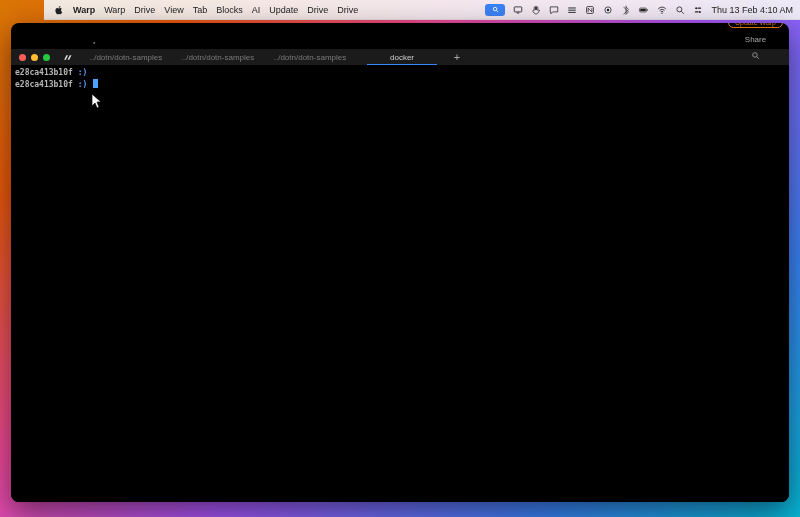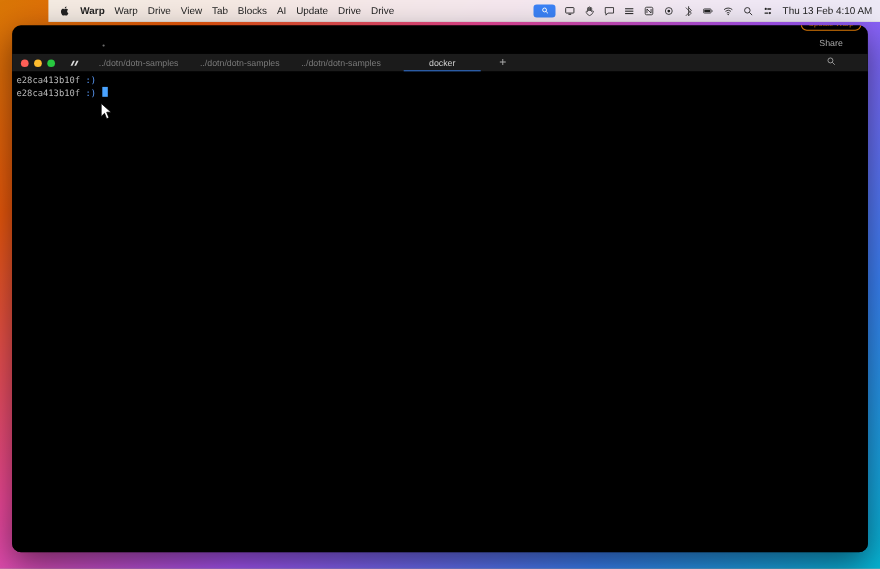--- a/index.html
+++ b/index.html
@@ -100,21 +100,21 @@
   
   .termbody {
     flex: 1;
     background: #000;
     padding: 2px 4px;
     font-family: ui-monospace, Menlo, Monaco, monospace;
     font-size: 8px;
     line-height: 12px;
     position: relative;
   }
-  .promptline { white-space: pre; }
+  .promptline { white-space: pre; font-weight: bold; }
   .promptline .host { color: #b8b8b8; }
   .promptline .sep  { color: #5c9eff; }
   .promptline .sym  { color: #5c9eff; }
   .term-cursor {
     display: inline-block; width: 5px; height: 9px;
     background: #4aa3ff; vertical-align: -1px; margin-left: 1px;
   }
   .mouse-cursor {
     position: absolute;
     left: 80px; top: 28px;

